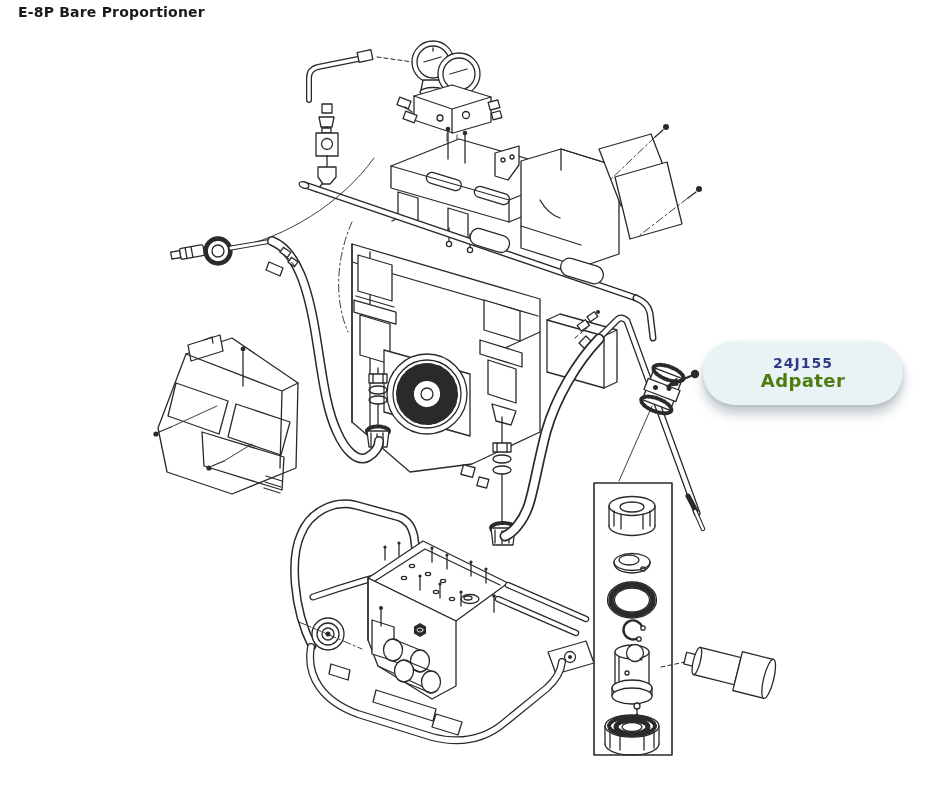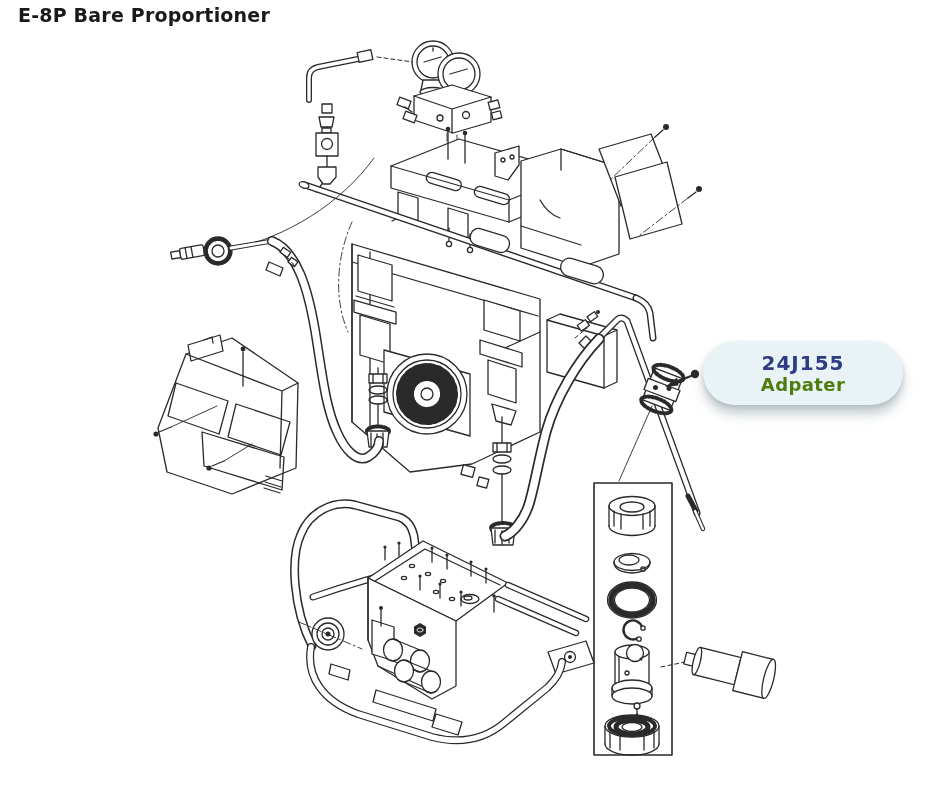--- a/index.html
+++ b/index.html
@@ -1,23 +1,23 @@
 <!DOCTYPE html>
 <html><head>
 <meta charset="utf-8">
 <style>
   html,body{margin:0;padding:0;background:#ffffff;}
   .stage{position:relative;width:940px;height:788px;background:#ffffff;overflow:hidden;
          font-family:"DejaVu Sans","Liberation Sans",sans-serif;}
-  .title{position:absolute;left:18px;top:4px;font-size:19px;font-weight:700;color:#1a1a1a;letter-spacing:.2px;}
+  .title{position:absolute;left:18px;top:4px;font-size:14px;font-weight:700;color:#1a1a1a;letter-spacing:.2px;}
   svg{position:absolute;left:0;top:0;}
   .callout{position:absolute;left:703px;top:341px;width:200px;height:64px;border-radius:32px;
            background:#e9f2f5;display:flex;flex-direction:column;align-items:center;justify-content:center;
            box-shadow:0 9px 12px rgba(110,130,140,.40),0 2px 4px rgba(110,130,140,.25);cursor:pointer;}
-  .part-number{font-size:20px;font-weight:800;color:#2e3c85;letter-spacing:1px;line-height:1.15;}
+  .part-number{font-size:14px;font-weight:800;color:#2e3c85;letter-spacing:1px;line-height:1.15;}
   .part-name{font-size:18px;font-weight:700;color:#4d7c0f;letter-spacing:.4px;line-height:1.1;}
   
   .f{fill:#ffffff;}
   .fl{fill:#2a2a2a;stroke:none;}
   .thin{stroke-width:.9;}
   .dash{stroke-dasharray:4 3;stroke-width:1;}
   .dashdot{stroke-dasharray:8 3 2 3;stroke-width:.9;}
   .knurl{stroke-width:4;stroke-dasharray:2 2;}
 </style>
 </head>

